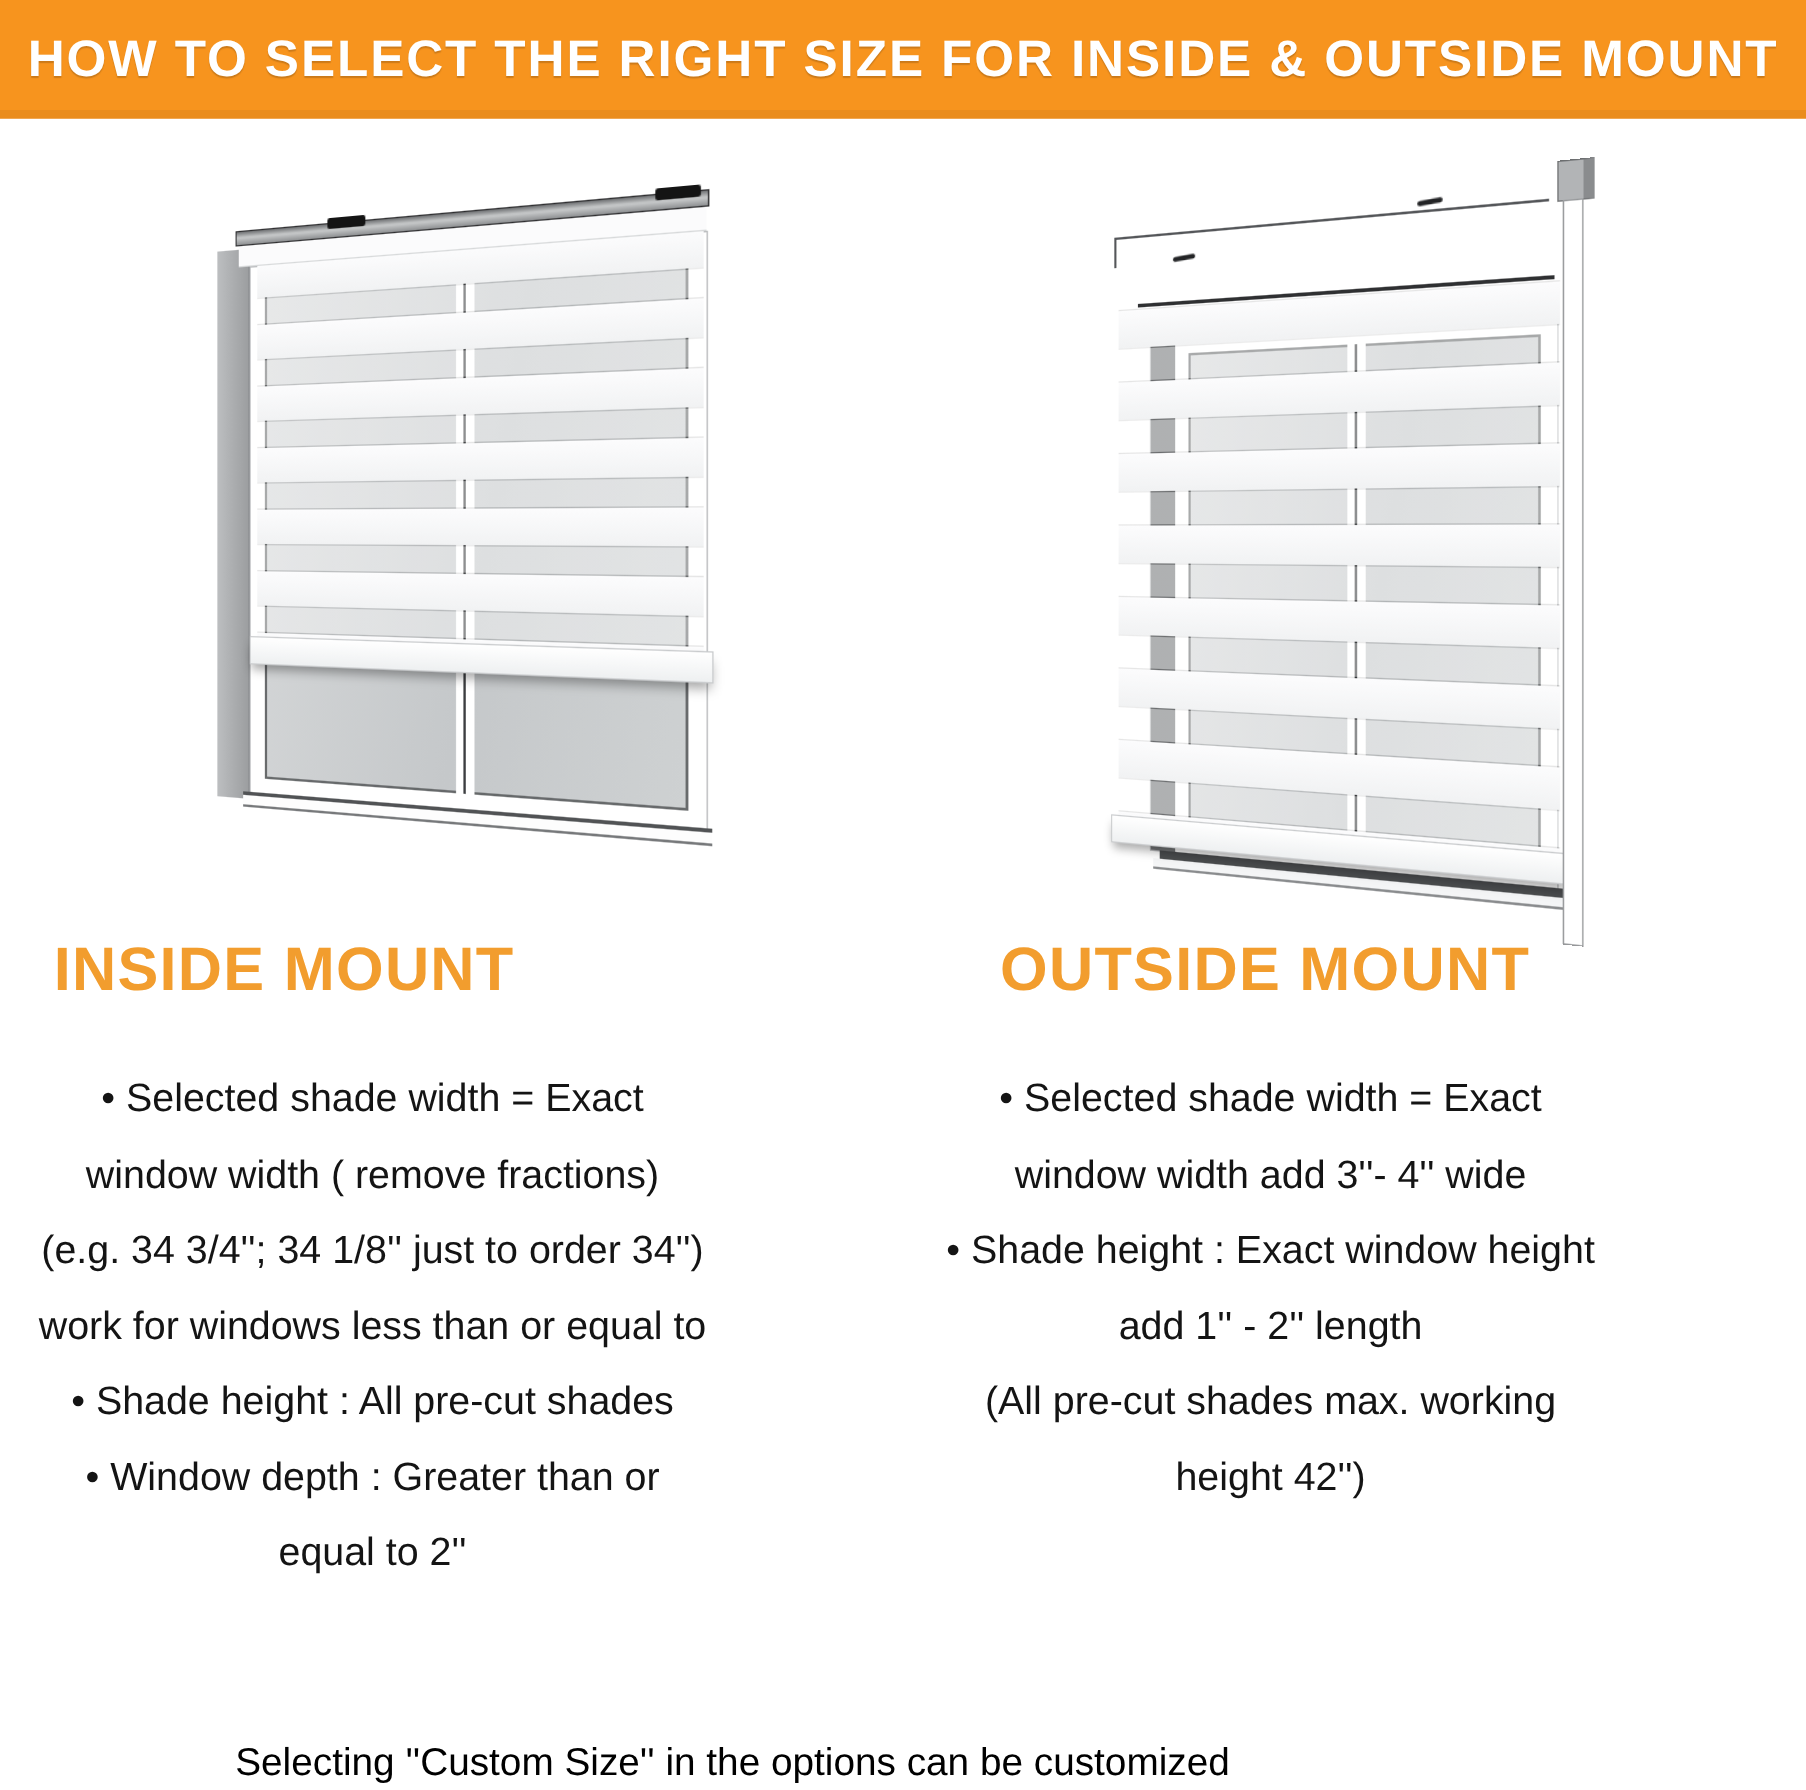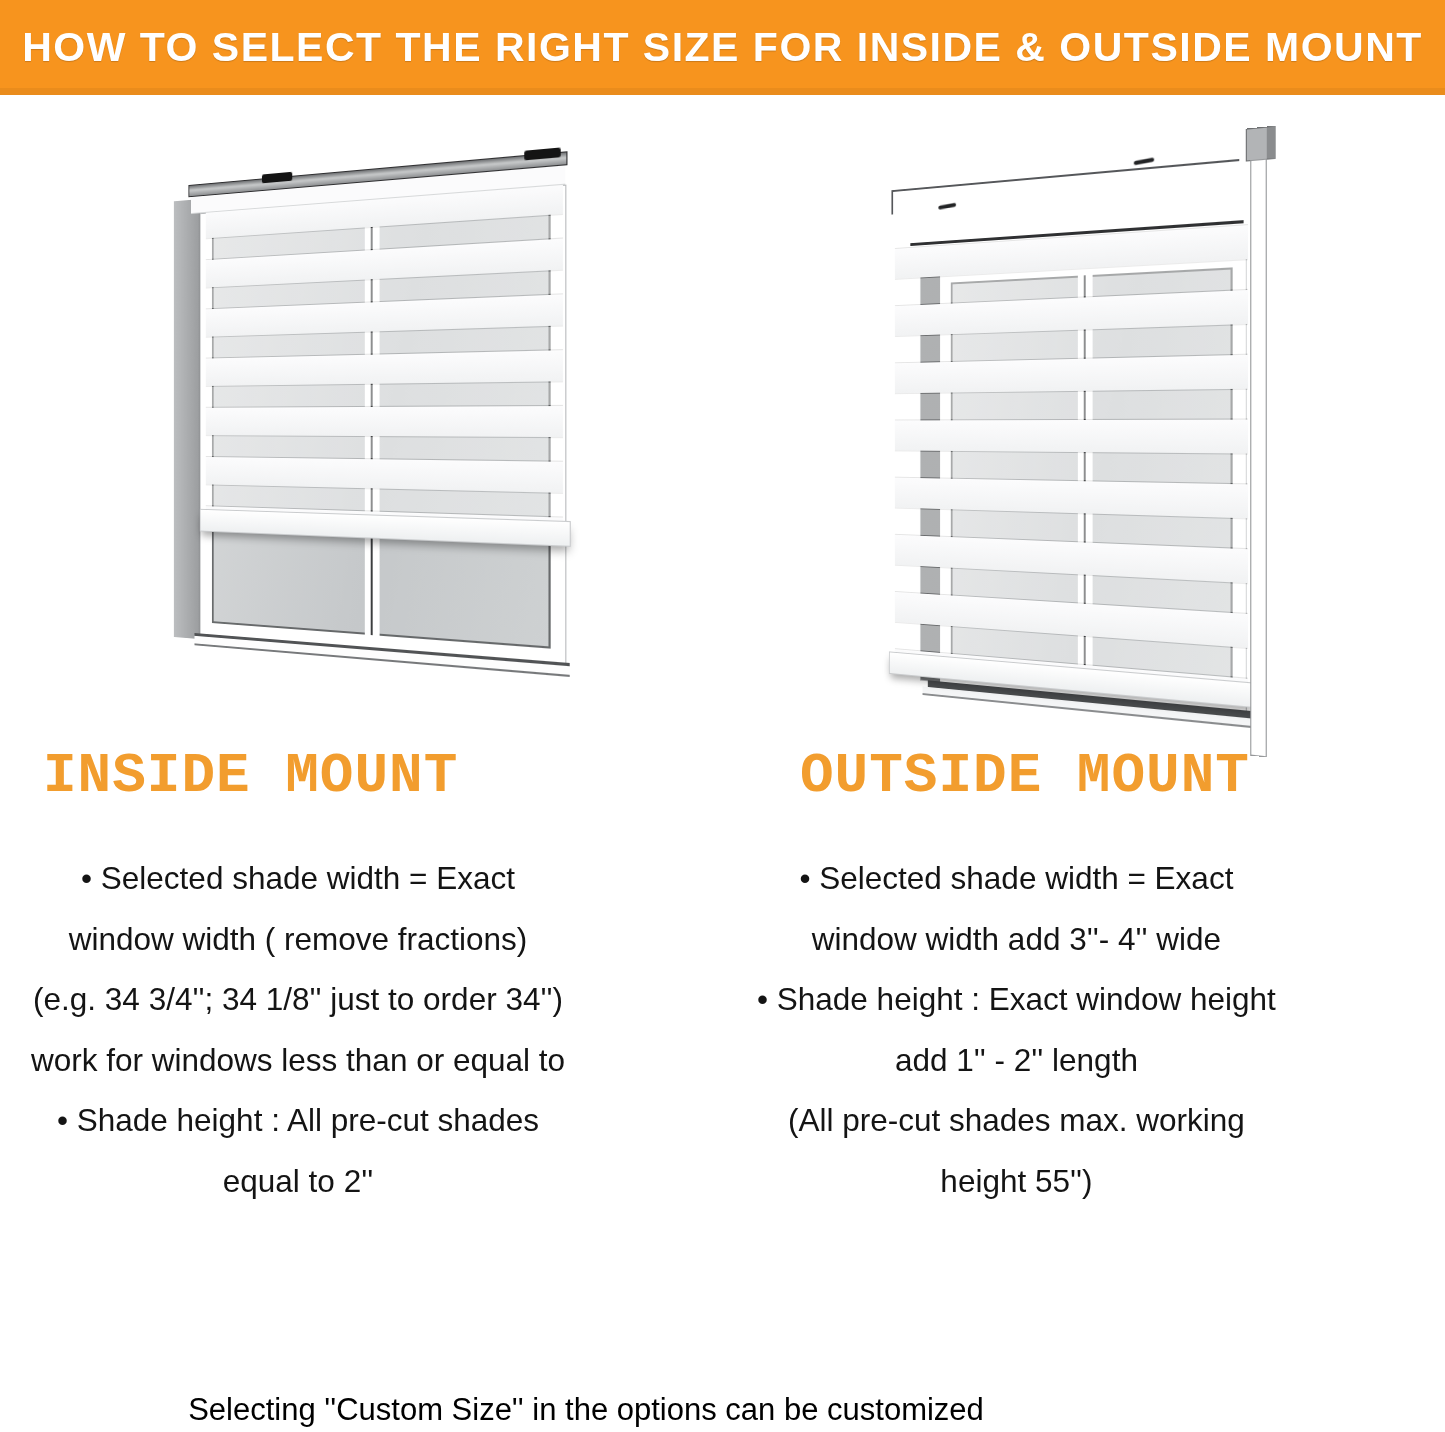--- a/index.html
+++ b/index.html
@@ -98,22 +98,22 @@
       #fcfcfd 1px, #f1f2f3 33px,
       rgba(0,0,0,0.08) 33px, rgba(0,0,0,0.08) 34px,
       rgba(255,255,255,0.42) 34px, rgba(255,255,255,0.42) 61px);
   }
 
   
   .col{position:absolute;top:750px;}
   .col-left{left:31px;}
   .col-right{left:757px;}
   .mount-heading{
-    margin:0;font-size:56px;line-height:52px;font-weight:700;
-    color:var(--heading-orange);letter-spacing:1px;white-space:nowrap;font-family:Liberation Mono, monospace;
+    margin:0;font-size:49px;line-height:52px;font-weight:700;
+    color:var(--heading-orange);letter-spacing:1px;white-space:nowrap;
   }
   .col-left .mount-heading{margin-left:12px;}
   .col-right .mount-heading{margin-left:43px;}
   .lines{margin-top:46px;text-align:center;}
   .text-line{
     font-size:31.5px;line-height:60.5px;color:var(--body-text);white-space:nowrap;
   }
 
   
   .footer-note{
@@ -177,29 +177,30 @@
 </div>
 
 <div class="col col-left">
   <h2 class="mount-heading">INSIDE MOUNT</h2>
   <div class="lines">
     <div class="text-line">• Selected shade width = Exact</div>
     <div class="text-line">window width ( remove fractions)</div>
     <div class="text-line">(e.g. 34 3/4''; 34 1/8'' just to order 34'')</div>
     <div class="text-line">work for windows less than or equal to</div>
     <div class="text-line">• Shade height : All pre-cut shades</div>
+    <div class="text-line">• Window depth : Greater than or</div>
     <div class="text-line">equal to 2''</div>
   </div>
 </div>
 
 <div class="col col-right">
   <h2 class="mount-heading">OUTSIDE MOUNT</h2>
   <div class="lines">
     <div class="text-line">• Selected shade width = Exact</div>
     <div class="text-line">window width add 3''- 4'' wide</div>
     <div class="text-line">• Shade height : Exact window height</div>
     <div class="text-line">add 1'' - 2'' length</div>
     <div class="text-line">(All pre-cut shades max. working</div>
-    <div class="text-line">height 55'')</div>
+    <div class="text-line">height 42'')</div>
   </div>
 </div>
 
 <div class="footer-note">Selecting ''Custom Size'' in the options can be customized</div>
 
 </body></html>

